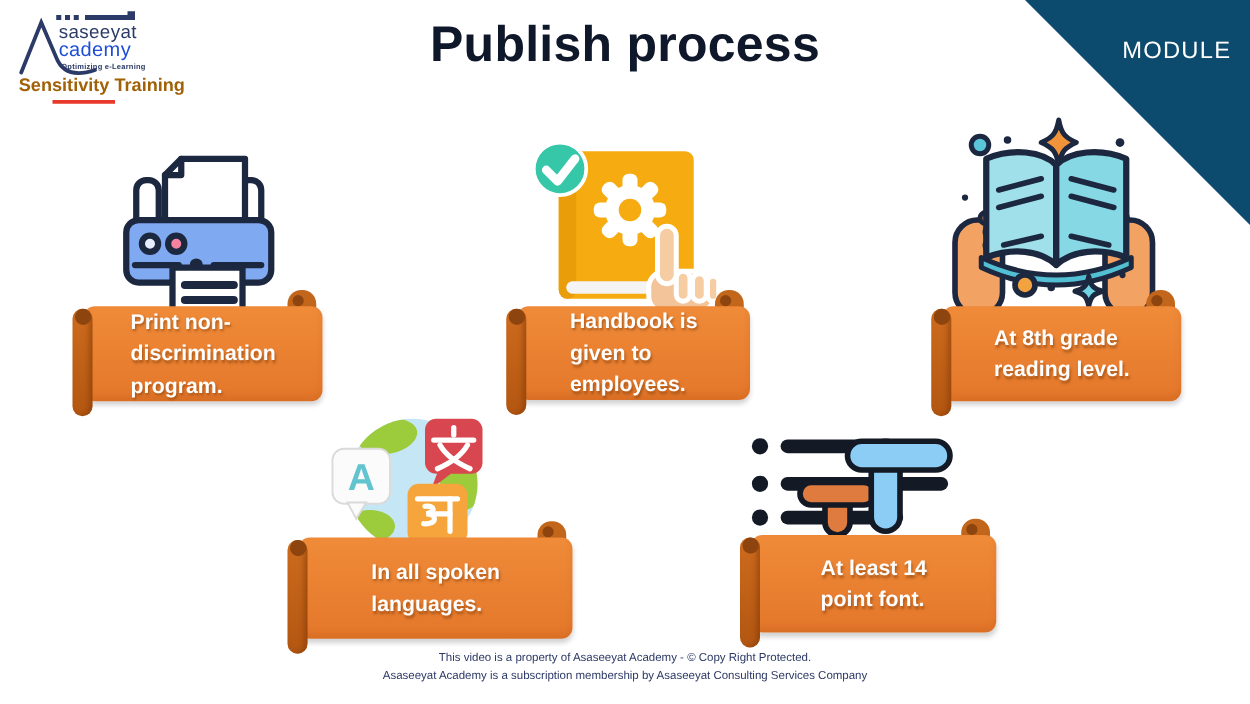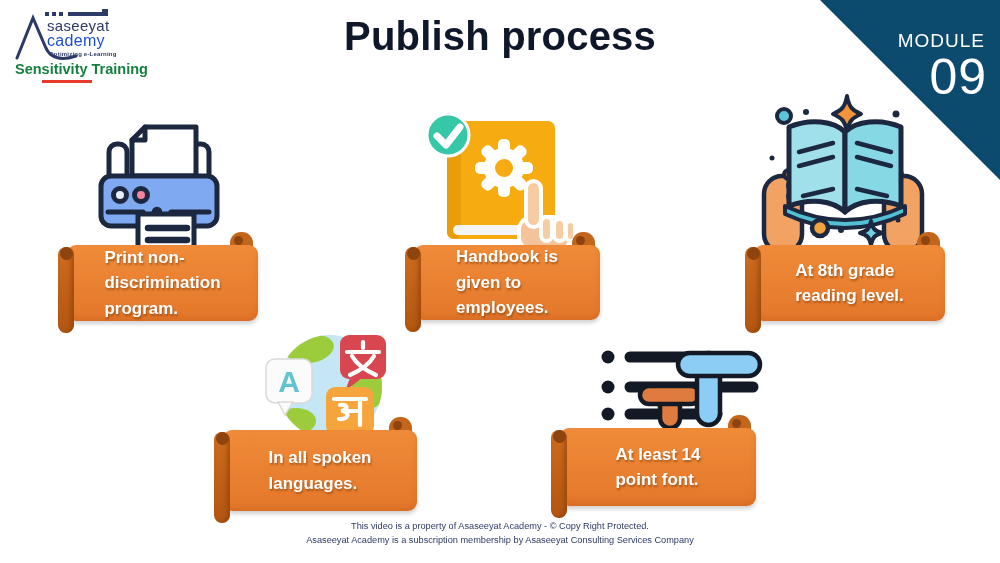--- a/index.html
+++ b/index.html
@@ -11,21 +11,21 @@
   .logo-marks{position:absolute;left:33px;top:5px;height:8px;}
   .logo-marks i{position:absolute;background:#2B3A66;}
   .m-sq1{left:0;top:1px;width:4px;height:4px;}
   .m-sq2{left:7px;top:1px;width:4px;height:4px;}
   .m-sq3{left:14px;top:1px;width:4px;height:4px;}
   .m-bar{left:23px;top:1px;width:37px;height:4px;}
   .m-end{left:57px;top:-2px;width:6px;height:7px;}
   .logo-line1{position:absolute;left:35px;top:11px;font-size:15px;color:#2B3A66;font-weight:500;letter-spacing:.3px;}
   .logo-line2{position:absolute;left:35px;top:26px;font-size:16px;color:#1d4ed8;font-weight:500;letter-spacing:.3px;}
   .logo-tag{position:absolute;left:37px;top:45px;font-size:6px;color:#2B3A66;font-weight:600;letter-spacing:.2px;}
-  .logo-sub{position:absolute;left:3px;top:55px;font-size:14.5px;color:#15803d;font-weight:700;}
+  .logo-sub{position:absolute;left:3px;top:55px;font-size:14.5px;color:#a16207;font-weight:700;}
   .logo-underline{position:absolute;left:30px;top:74px;width:50px;height:2.5px;background:#E8392A;}
   
   .title{position:absolute;left:0;top:14px;width:100%;text-align:center;margin:0;
          font-size:40px;font-weight:600;color:#0f172a;letter-spacing:.2px;}
   
   .corner{position:absolute;top:0;right:0;width:180px;height:180px;background:#0c4a6e;
           clip-path:polygon(0 0,100% 0,100% 100%);}
   .module-label{position:absolute;top:30px;right:15px;color:#fff;font-size:19px;font-weight:500;letter-spacing:1px;}
   .module-number{position:absolute;top:48px;right:13px;color:#fff;font-size:50px;font-weight:400;letter-spacing:1px;}
   
@@ -33,22 +33,22 @@
   #icon-printer{left:95px;top:120px;}
   #icon-handbook{left:415px;top:105px;}
   #icon-reading{left:758px;top:90px;}
   #icon-translate{left:258px;top:325px;}
   #icon-fontsize{left:595px;top:343px;}
   
   .scroll{position:absolute;z-index:5;}
   #scroll-1{left:58px;top:232px;width:200px;height:101px;}
   #scroll-2{left:405px;top:232px;width:195px;height:100px;}
   #scroll-3{left:745px;top:232px;width:200px;height:101px;}
-  #scroll-4{left:214px;top:417px;width:203px;height:106px;}
-  #scroll-5{left:551px;top:415px;width:205px;height:103px;}
+  #scroll-4{left:230px;top:417px;width:203px;height:106px;padding-left:25px;}
+  #scroll-5{left:592px;top:415px;width:205px;height:103px;}
   .scroll .knob{position:absolute;top:0;right:5px;width:23px;height:25px;border-radius:11px;background:#C2661C;}
   .scroll .knob::after{content:"";position:absolute;left:4px;top:4px;width:9px;height:9px;border-radius:50%;background:#8E440E;}
   .scroll .body{position:absolute;left:9px;right:0;top:13px;bottom:12px;border-radius:9px;
         background:linear-gradient(180deg,#EF8B39 0%,#E4772A 100%);
         box-shadow:0 3px 4px rgba(0,0,0,.18), inset 0 -4px 6px rgba(150,60,0,.15);}
   .scroll .tube{position:absolute;left:0;top:15px;bottom:0;width:16px;border-radius:8px;
         background:linear-gradient(180deg,#CE6C1E 0%,#B25611 100%);
         box-shadow:inset -3px 0 4px rgba(120,50,5,.45);}
   .scroll .tube::before{content:"";position:absolute;top:0;left:1.5px;width:13px;height:13px;border-radius:50%;background:#8E440E;}
   .scroll .txt{position:absolute;left:9px;right:0;top:13px;bottom:12px;display:flex;align-items:center;justify-content:center;}
@@ -78,21 +78,20 @@
     <div class="logo-line2">cademy</div>
     <div class="logo-tag">Optimizing e-Learning</div>
     <div class="logo-sub">Sensitivity Training</div>
     <div class="logo-underline"></div>
   </div>
 
   <h1 class="title">Publish process</h1>
 
   <div class="corner">
     <div class="module-label">MODULE</div>
-    <div class="module-number">09</div>
   </div>
 
   <svg id="icon-printer" class="icon" width="140" height="130" viewBox="0 0 140 130">
     <g stroke="#1C2740" stroke-width="5" stroke-linejoin="round" stroke-linecap="round">
       <rect x="14" y="24" width="18" height="44" rx="8" fill="#FFFFFF"></rect>
       <rect x="96" y="24" width="18" height="44" rx="8" fill="#FFFFFF"></rect>
       <path d="M50,7 H101 V56 H37 V20 Z" fill="#FFFFFF"></path>
       <path d="M50,7 L50,20 L37,20" fill="none"></path>
       <rect x="6" y="56" width="116" height="50" rx="10" fill="#7FA9F1"></rect>
       <circle cx="25" cy="75" r="6.5" fill="#E4EEFF"></circle>

